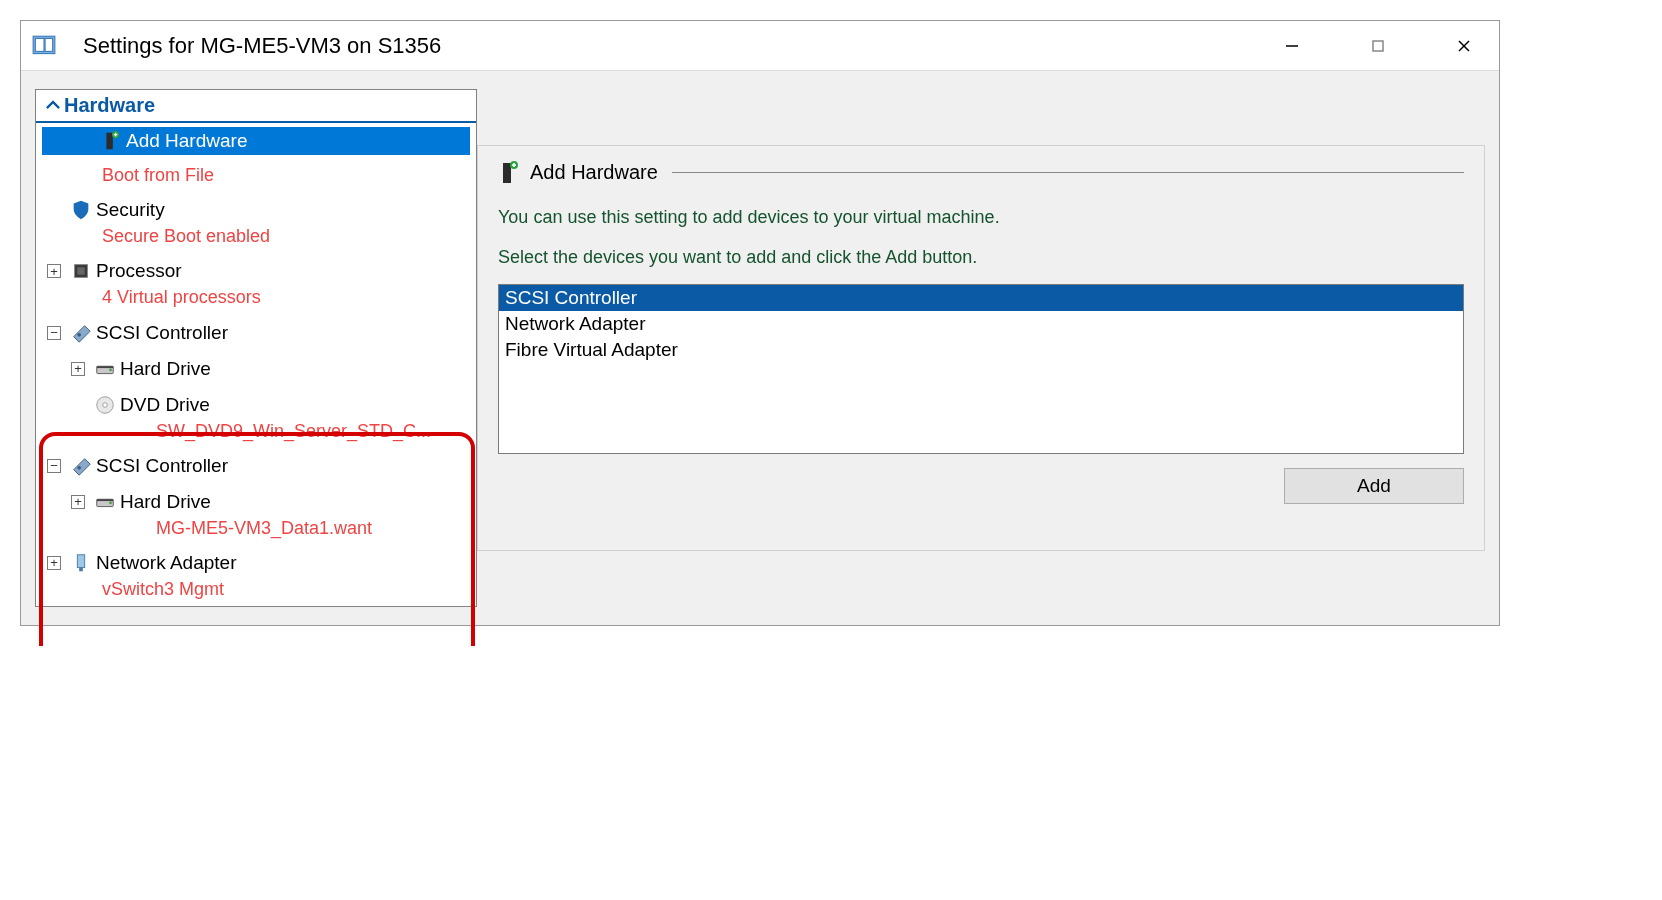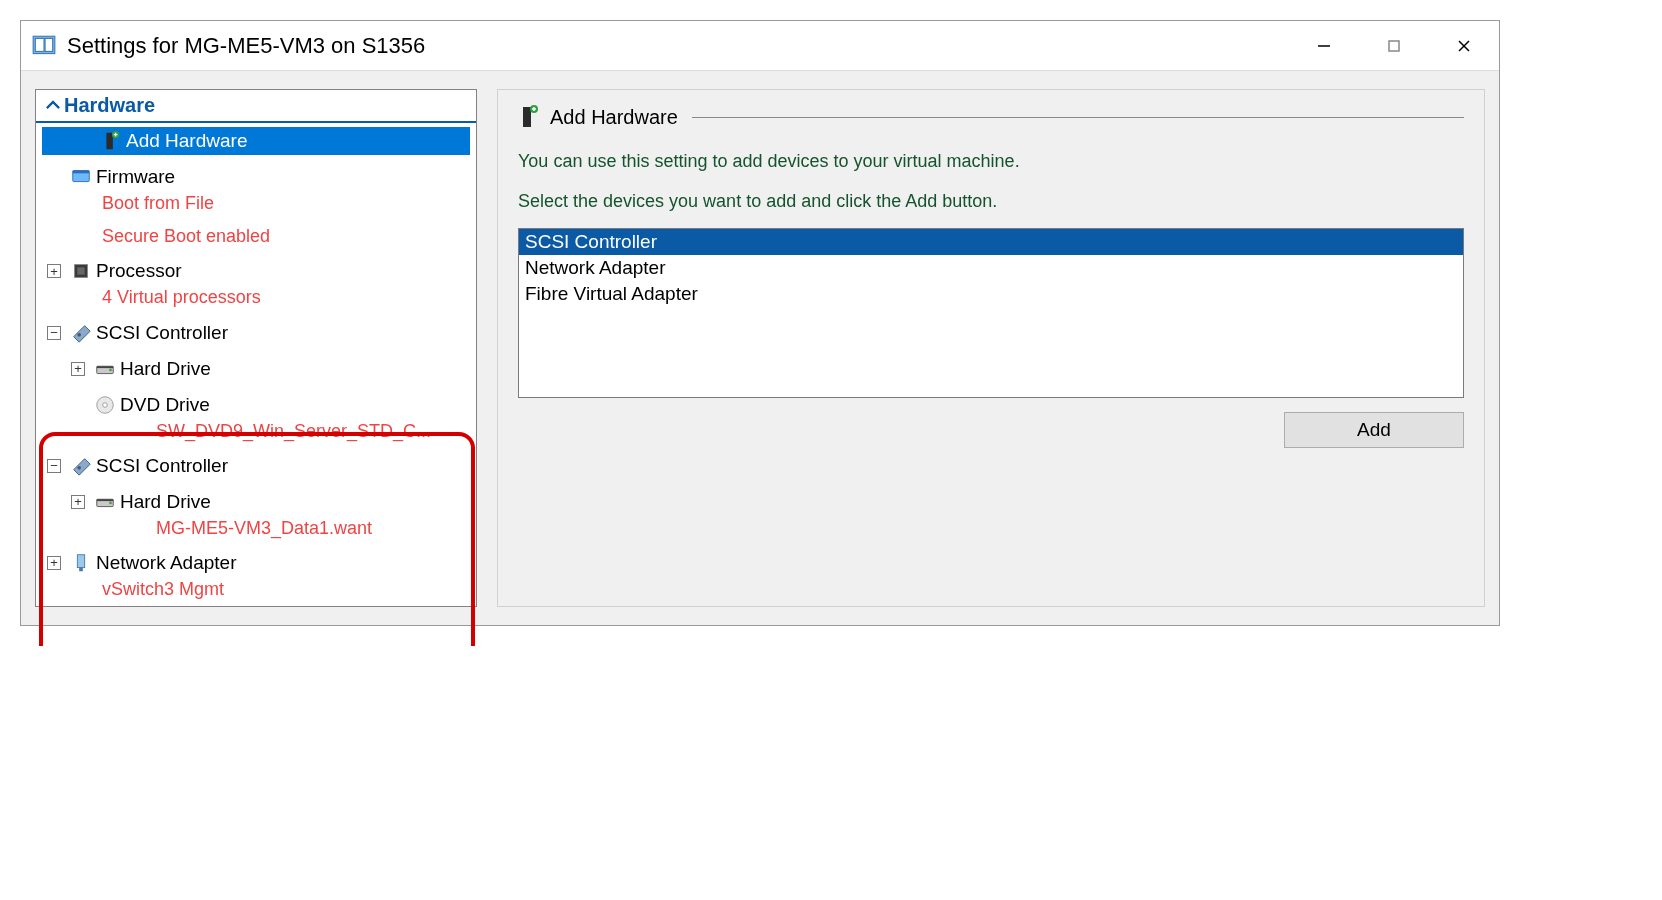--- a/index.html
+++ b/index.html
@@ -15,20 +15,21 @@
     width: 1480px;
     border: 1px solid #999;
     background: #fff;
   }
   .titlebar {
     display: flex;
     align-items: center;
     padding: 6px 0 6px 10px;
     height: 50px;
     border-bottom: 1px solid #ddd;
+    gap: 16px;
   }
   .titlebar .app-icon {
     width: 26px; height: 26px;
     margin-right: 10px;
     display: inline-flex;
   }
   .titlebar .title {
     flex: 1;
     font-size: 22px;
   }
@@ -38,21 +39,22 @@
     display: flex;
     align-items: center;
     justify-content: center;
     color: #333;
   }
   .winbtn svg { width: 16px; height: 16px; }
   .window-body {
     background: #f0f0f0;
     padding: 18px 14px;
     display: flex;
-    gap: 20px;
+    gap: 0;
+    align-items: center;
   }
   .sidebar {
     width: 442px;
     background: #fff;
     border: 1px solid #828282;
     position: relative;
   }
   .main {
     flex: 1;
     background: #f0f0f0;
@@ -240,34 +242,33 @@
                 <circle cx="17" cy="5" r="4" fill="#2ea043"></circle>
                 <line x1="17" y1="3" x2="17" y2="7" stroke="#fff" stroke-width="1.5"></line>
                 <line x1="15" y1="5" x2="19" y2="5" stroke="#fff" stroke-width="1.5"></line>
               </svg>
           </span>
           <span class="tree-label">Add Hardware</span>
         </div>
       </div>
 
       <div class="tree-item">
+        <div class="tree-sub">Boot from File</div>
+      </div>
+
+      <div class="tree-item">
         <div class="tree-row">
           <span class="expander"></span>
           <span class="tree-icon">
             <svg viewBox="0 0 24 24">
-                <rect x="3" y="5" width="18" height="12" rx="1" fill="#6fb7ff" stroke="#2a6fb6"></rect>
-                <rect x="3" y="5" width="18" height="3" fill="#2a6fb6"></rect>
-              </svg>
-          </span>
-          <span class="tree-label">Firmware</span>
-        </div>
-        <div class="tree-sub">Boot from File</div>
-      </div>
-
-      <div class="tree-item">
+                <path d="M12 2 L20 5 V11 C20 16 16 20 12 22 C8 20 4 16 4 11 V5 Z" fill="#1a6bb8"></path>
+              </svg>
+          </span>
+          <span class="tree-label">Security</span>
+        </div>
         <div class="tree-sub">Secure Boot enabled</div>
       </div>
 
 
       <div class="tree-item">
         <div class="tree-row">
           <span class="expander">
               <span class="box">+</span>
             </span>
           <span class="tree-icon">

